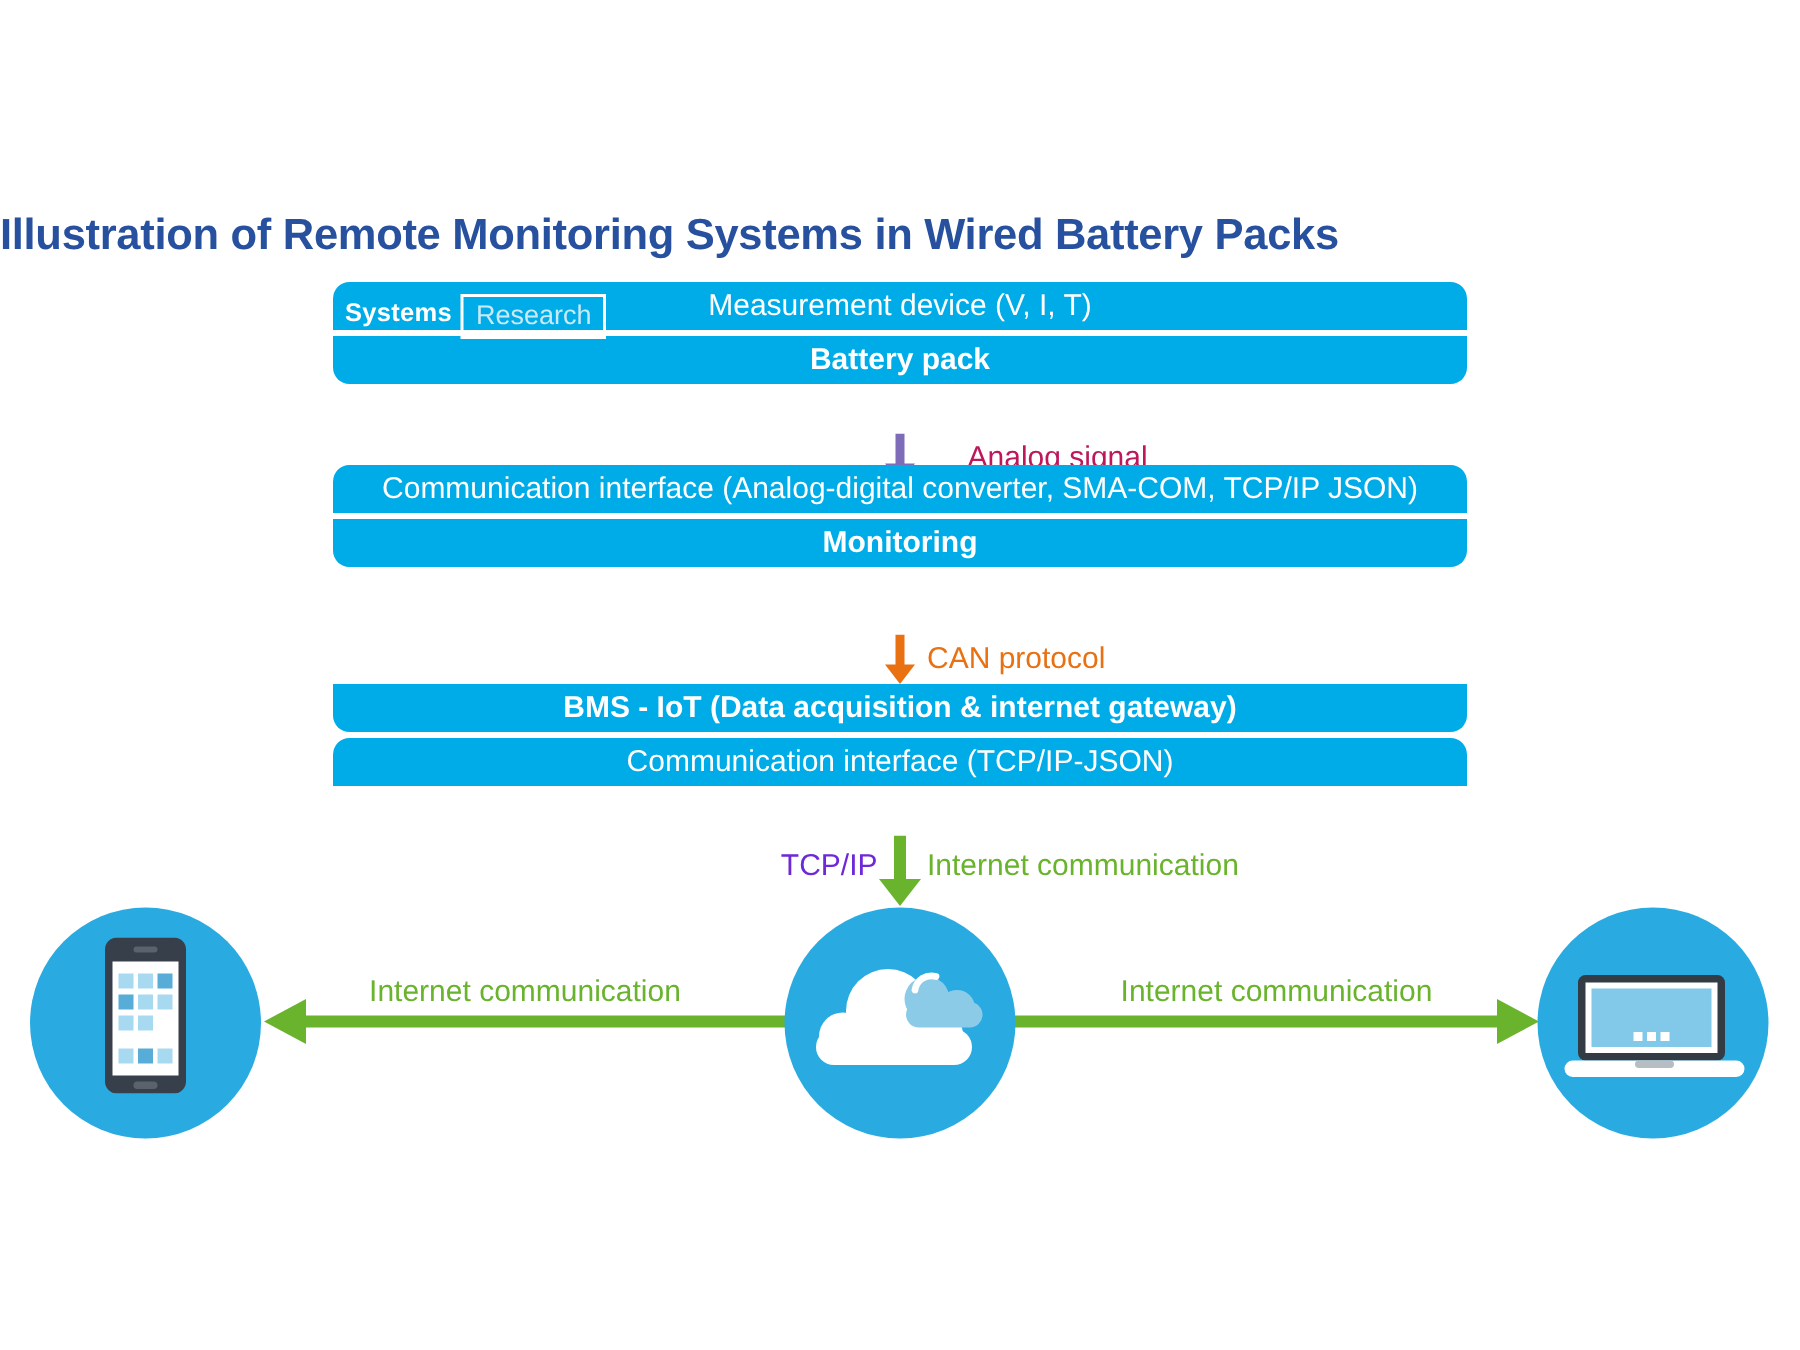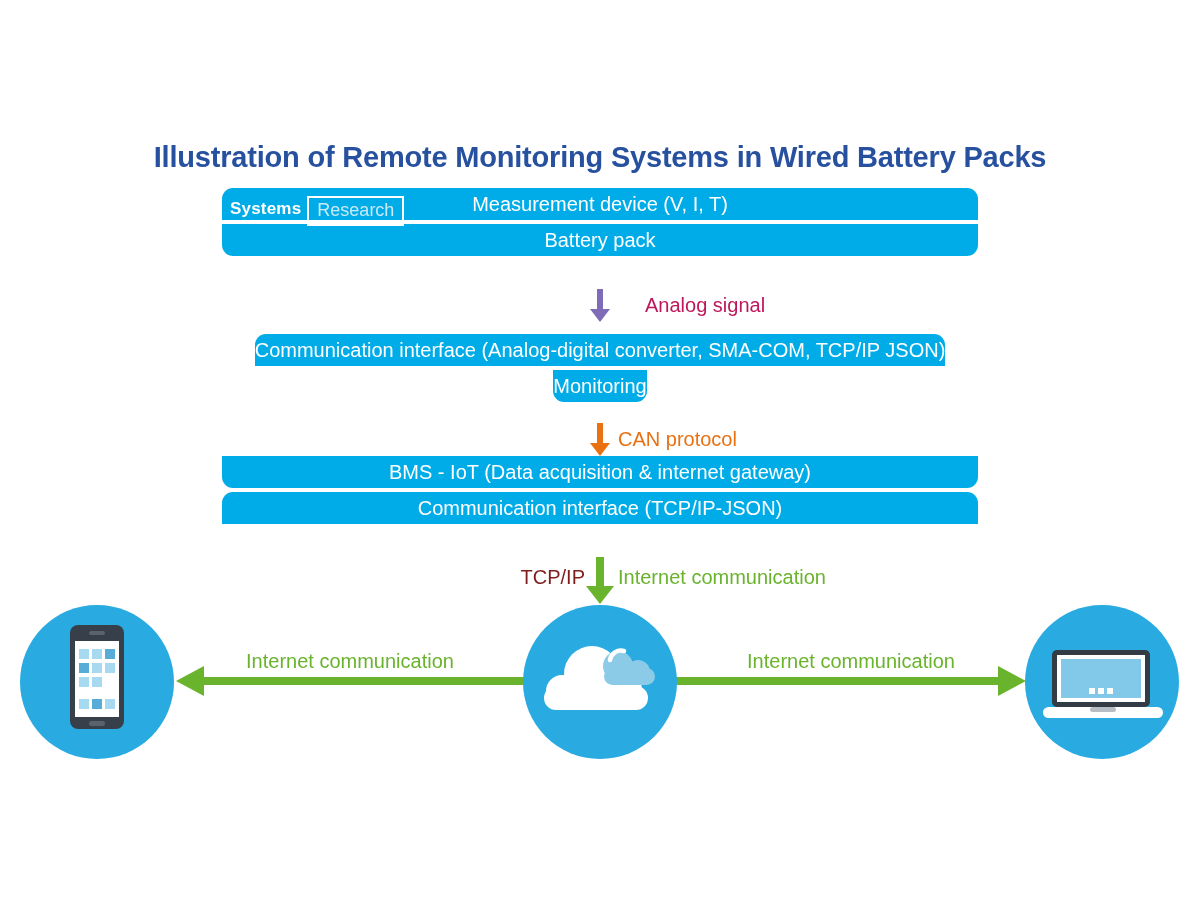--- a/index.html
+++ b/index.html
@@ -1,52 +1,52 @@
 <!DOCTYPE html>
 <html><head>
 <meta charset="utf-8">
 <style>
   html,body { margin:0; padding:0; background:#fff; }
   .canvas {
     position:relative; width:1200px; height:900px; background:#ffffff;
     font-family:"Liberation Sans", sans-serif; overflow:hidden;
   }
   .title {
-    position:absolute; left:0; top:141px; width:1200px; text-align:center;
+    position:absolute; left:0; top:141px; width:1200px; 
     font-size:29px; font-weight:bold; color:#27519F; letter-spacing:-0.2px;
   }
   .group {
     position:absolute; left:222px; width:756px;
     display:flex; flex-direction:column; gap:4px;
   }
-  .g1 { top:188px; } .g2 { top:334px;align-items:center; } .g3 { top:456px; }
+  .g1 { top:188px; } .g2 { top:310px; } .g3 { top:456px; }
   .row {
     height:32px; background:#00ACE8; color:#ffffff;
     display:flex; align-items:center; justify-content:center;
     font-size:20px; text-align:center;
   }
   .row.first { border-radius:11px 11px 0 0; }
   .row.last  { border-radius:0 0 11px 11px; }
-  .row.bold  { font-weight:normal; }
+  .row.bold  { font-weight:bold; }
   .logo {
     position:absolute; left:230px; top:196px; display:flex; align-items:center;
   }
   .logo-brand {
     color:#fff; font-weight:bold; font-size:17px;
     border-bottom:2px solid #fff; padding-bottom:2px; letter-spacing:0.2px;
   }
   .logo-research {
     border:2px solid #fff; color:#C9E9F7; font-size:18px;
     padding:2px 8px 3px 8px; margin-left:6px;
   }
   .arrow-svg { position:absolute; display:block; }
   .conn-label { position:absolute; font-size:20px; white-space:nowrap; }
   .lbl-analog { left:645px; top:294px; color:#be185d; }
   .lbl-can    { left:618px; top:428px; color:#E97112; }
-  .lbl-tcpip  { left:455px; top:566px; width:130px; text-align:right; color:#7f1d1d; }
+  .lbl-tcpip  { left:455px; top:566px; width:130px; text-align:right; color:#6d28d9; }
   .lbl-inet-mid   { left:618px; top:566px; color:#69B32D; }
   .lbl-inet-left  { left:176px; top:650px; width:348px; text-align:center; color:#69B32D; }
   .lbl-inet-right { left:676px; top:650px; width:350px; text-align:center; color:#69B32D; }
   .circle {
     position:absolute; width:154px; height:154px; border-radius:50%;
     background:#29ABE2;
   }
   .c-left   { left:20px;   top:605px; }
   .c-center { left:523px;  top:605px; }
   .c-right  { left:1025px; top:605px; }

